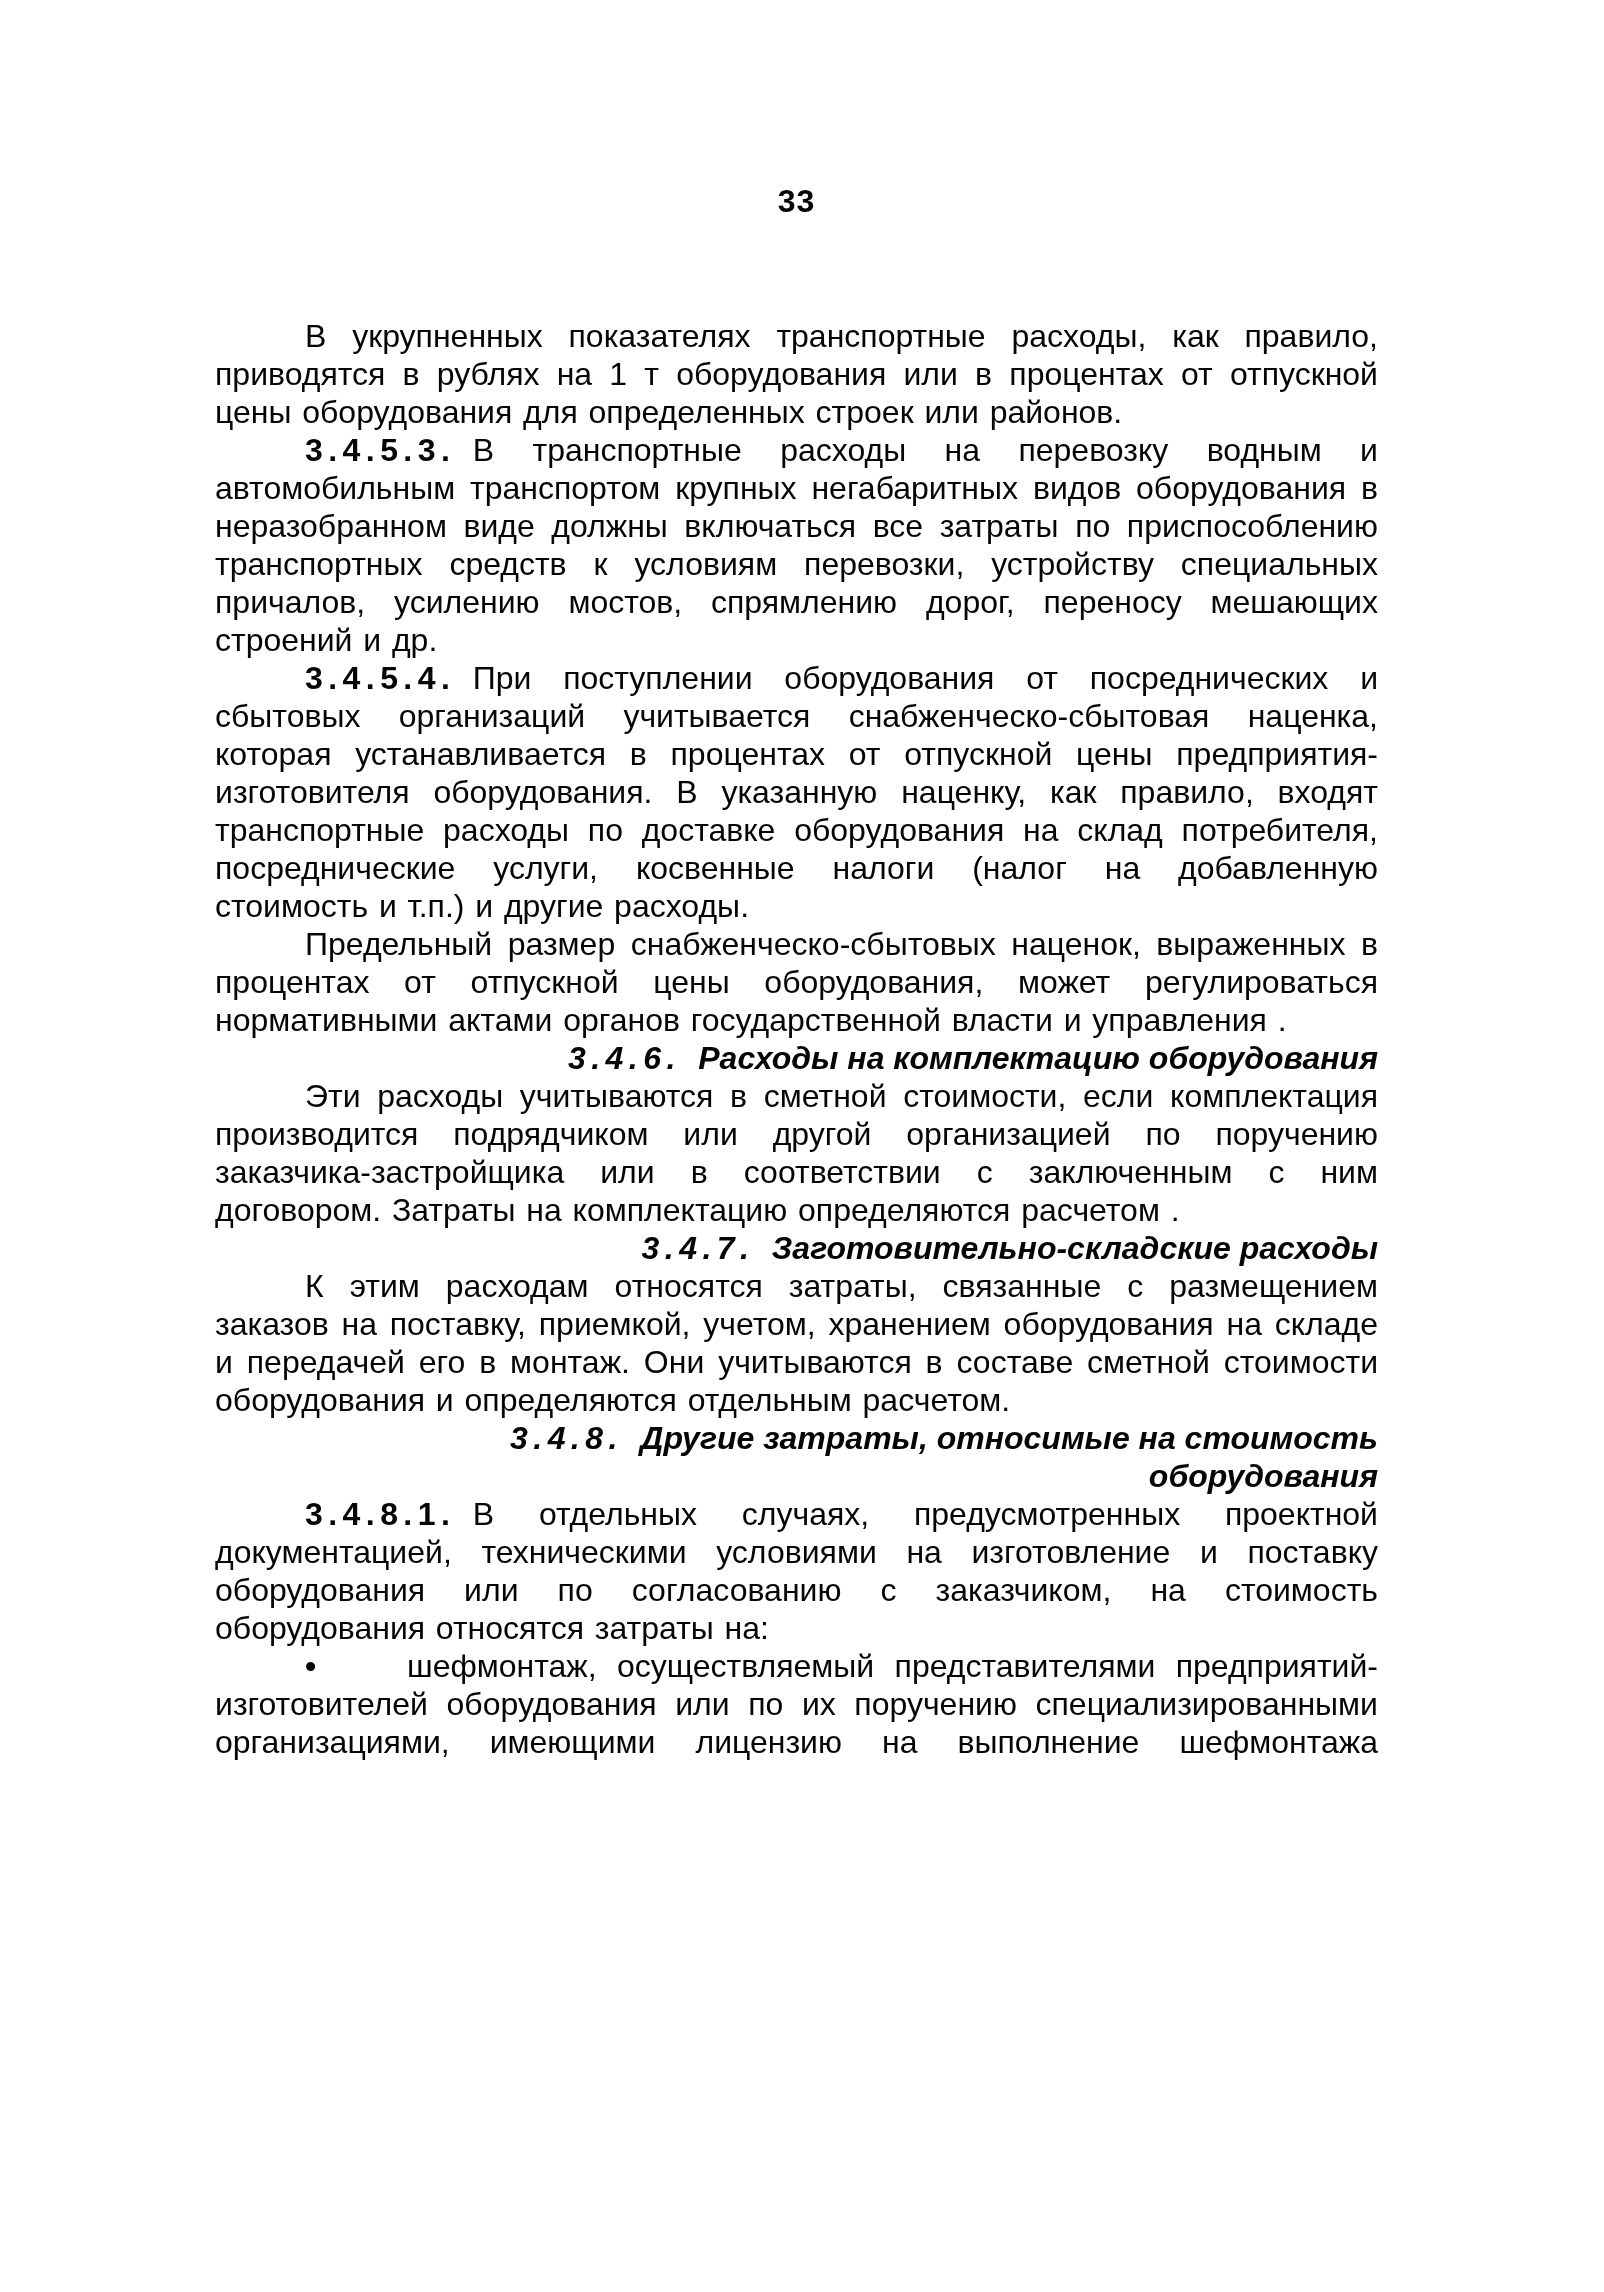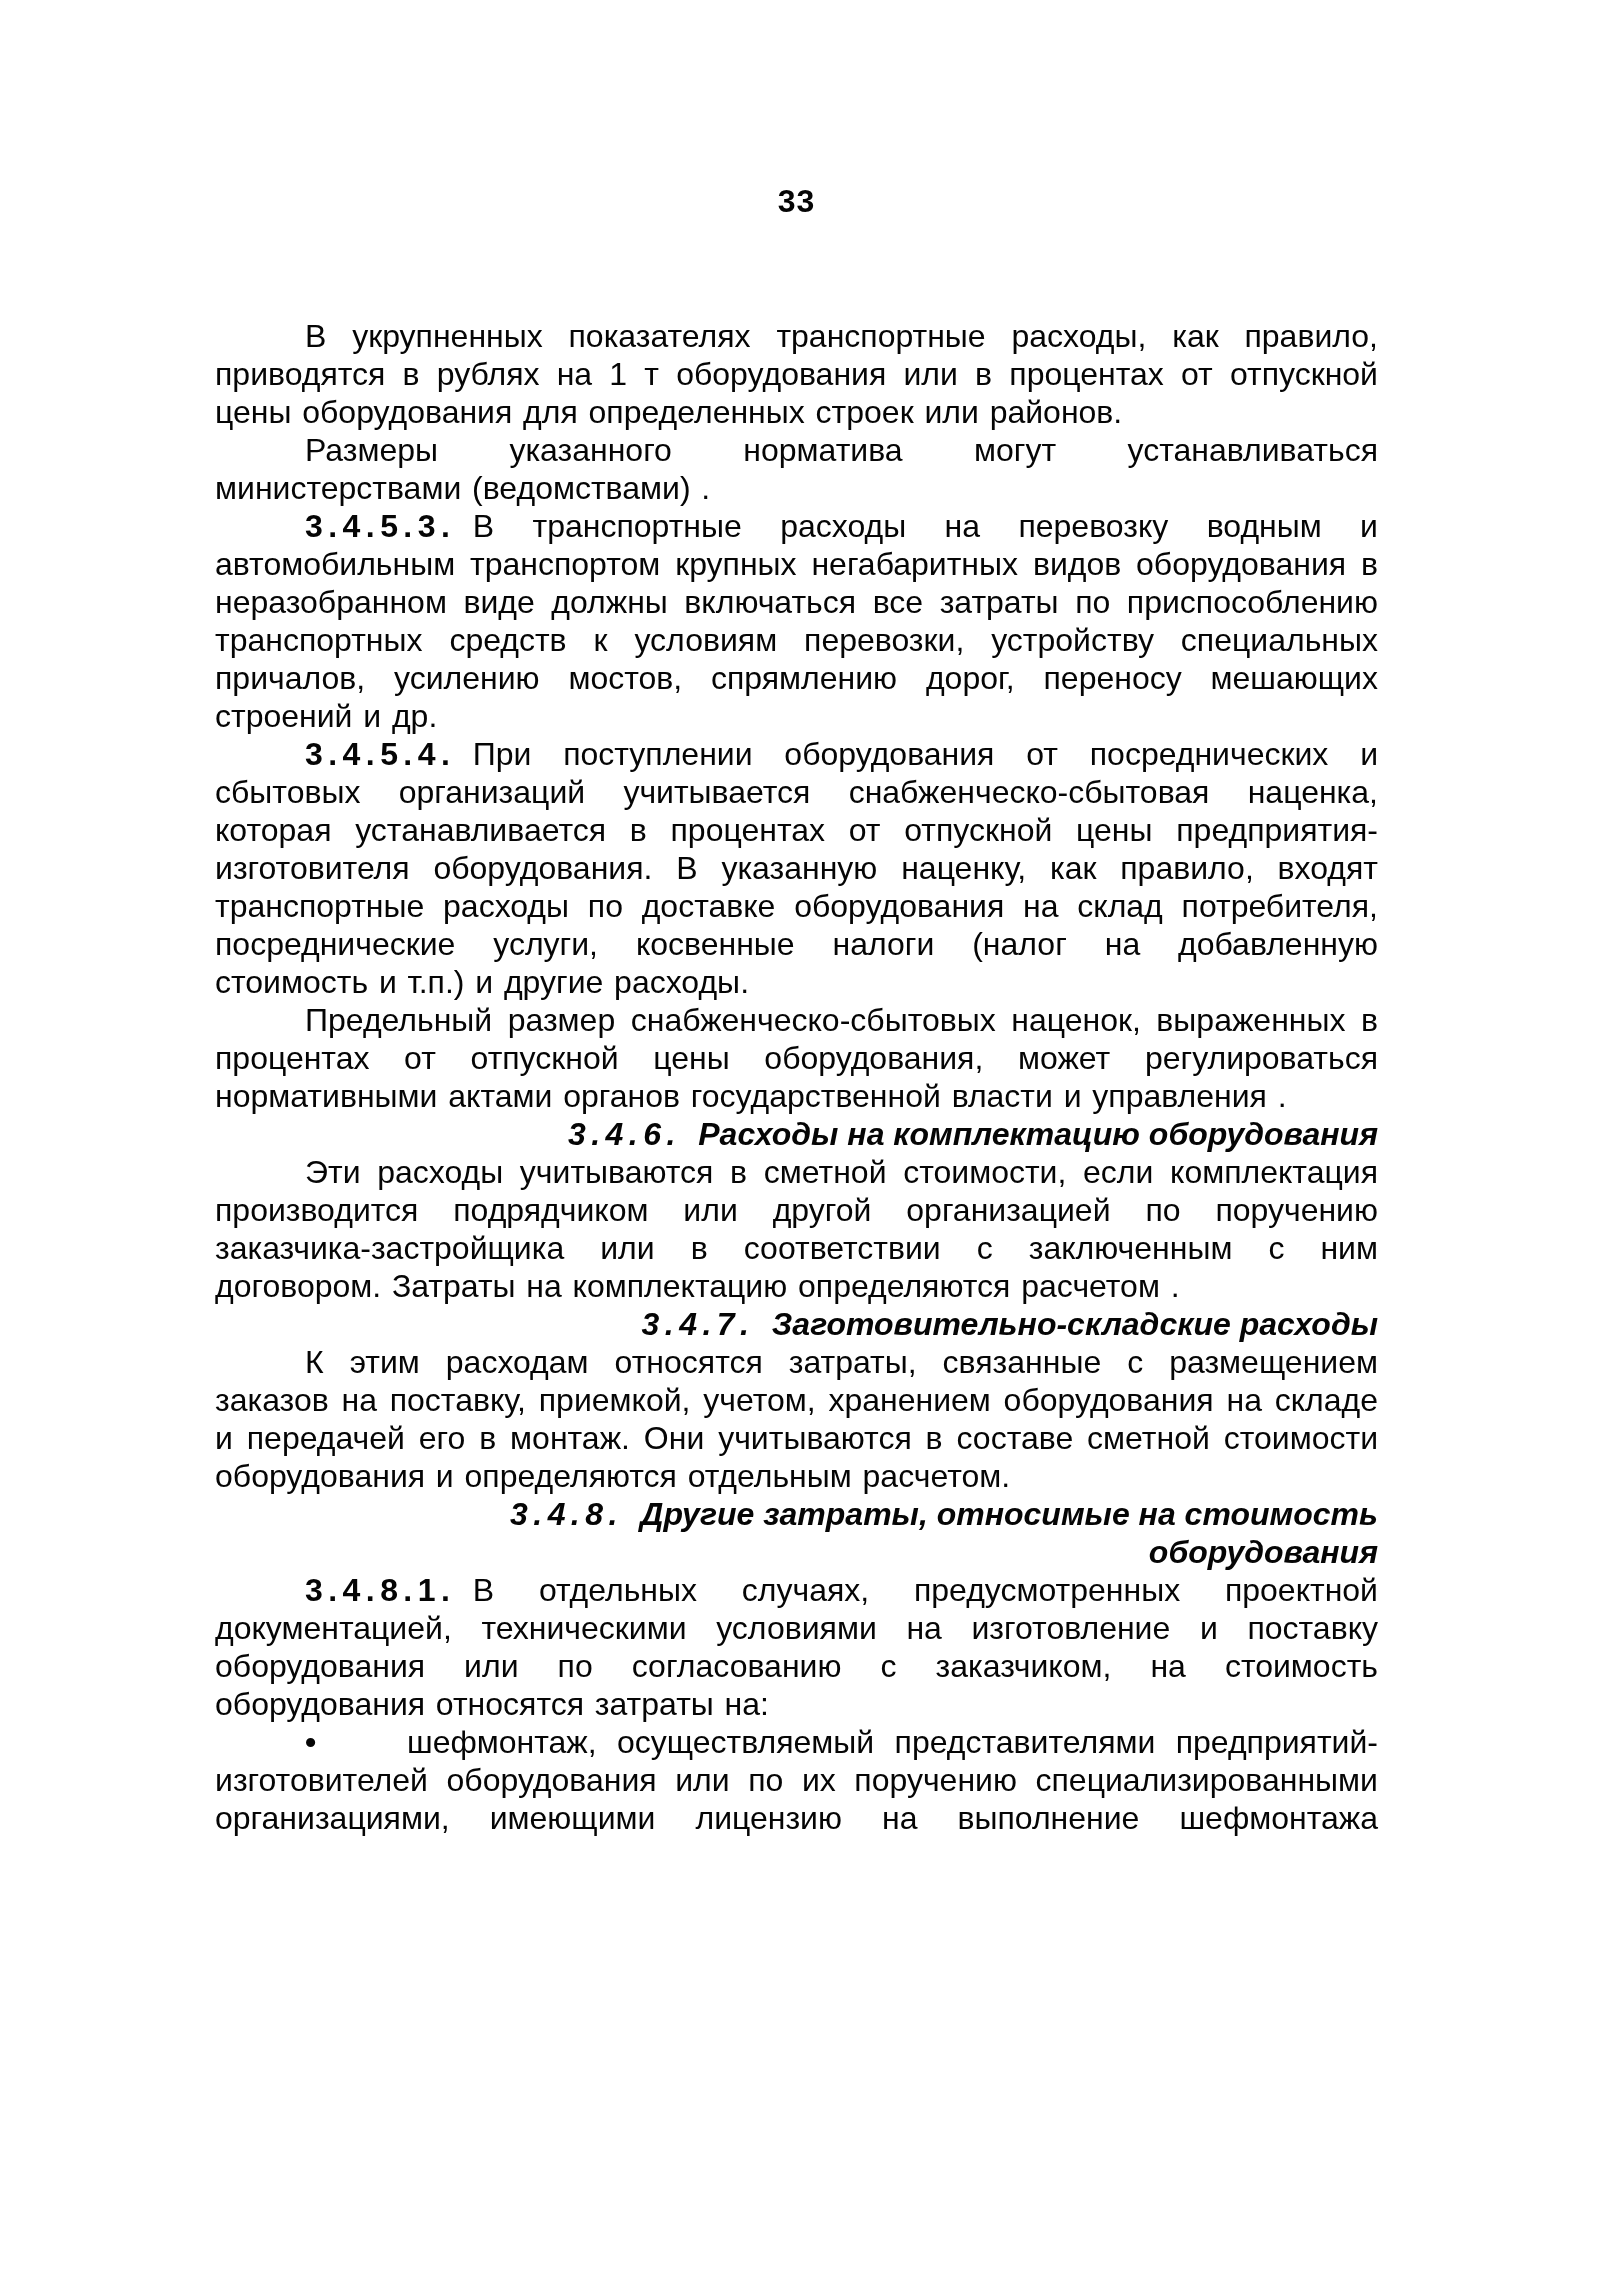--- a/index.html
+++ b/index.html
@@ -69,21 +69,20 @@
 <body>
 
 <div class="page">
 
   <div class="page-number">33</div>
 
   <div class="content">
 
     <p class="para"><span>В укрупненных показателях транспортные расходы, как правило, приводятся в рублях на 1 т оборудования или в процентах от отпускной цены оборудования для определенных строек или районов.</span></p>
 
-    <p class="para"><span>Размеры указанного норматива могут устанавливаться министерствами (ведомствами) .</span></p>
 
     <p class="para"><span class="pnum">3.4.5.3.</span><span>В транспортные расходы на перевозку водным и автомобильным транспортом крупных негабаритных видов оборудования в неразобранном виде должны включаться все затраты по приспособлению транспортных средств к условиям перевозки, устройству специальных причалов, усилению мостов, спрямлению дорог, переносу мешающих строений и др.</span></p>
 
 
     <p class="para"><span class="pnum">3.4.5.4.</span><span>При поступлении оборудования от посреднических и сбытовых организаций учитывается снабженческо-сбытовая наценка, которая устанавливается в процентах от отпускной цены предприятия-изготовителя оборудования. В указанную наценку, как правило, входят транспортные расходы по доставке оборудования на склад потребителя, посреднические услуги, косвенные налоги (налог на добавленную стоимость и т.п.) и другие расходы.</span></p>
 
     <p class="para"><span>Предельный размер снабженческо-сбытовых наценок, выраженных в процентах от отпускной цены оборудования, может регулироваться нормативными актами органов государственной власти и управления .</span></p>
 
     <p class="heading"><span class="pnum">3.4.6.</span><span>Расходы на комплектацию оборудования</span></p>
 

